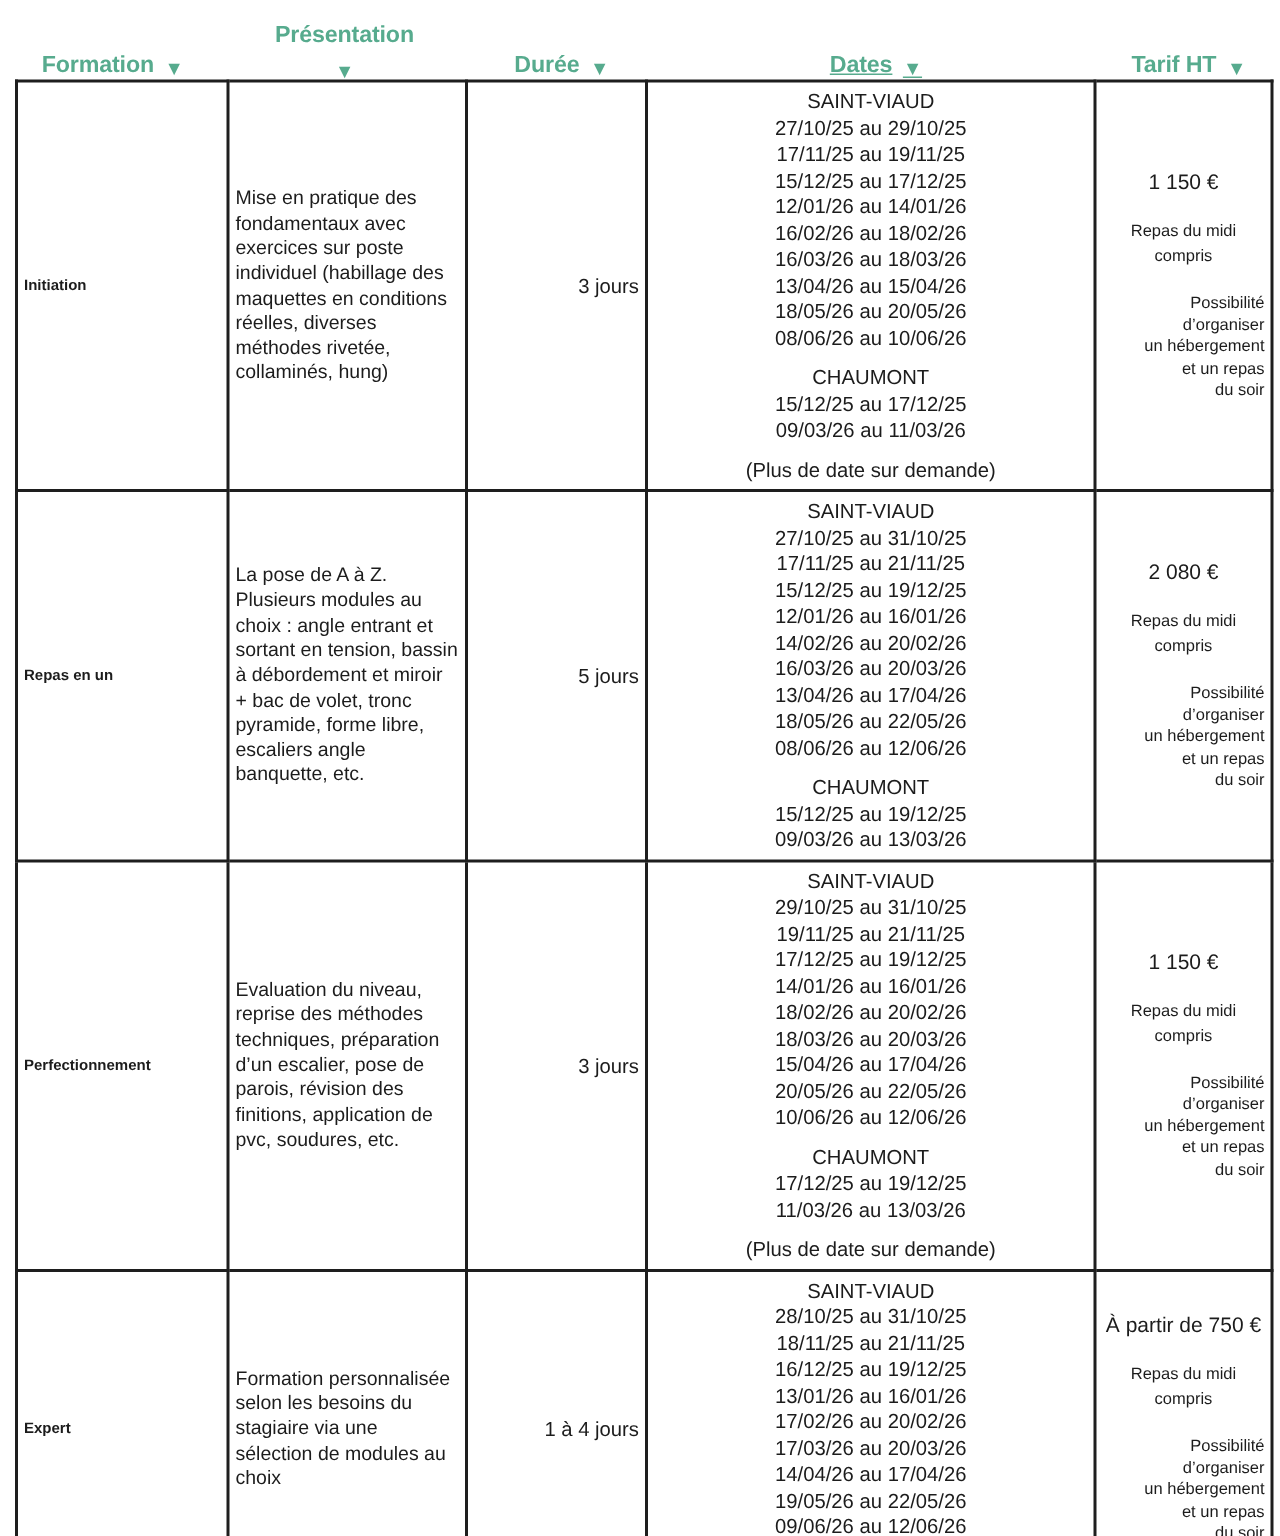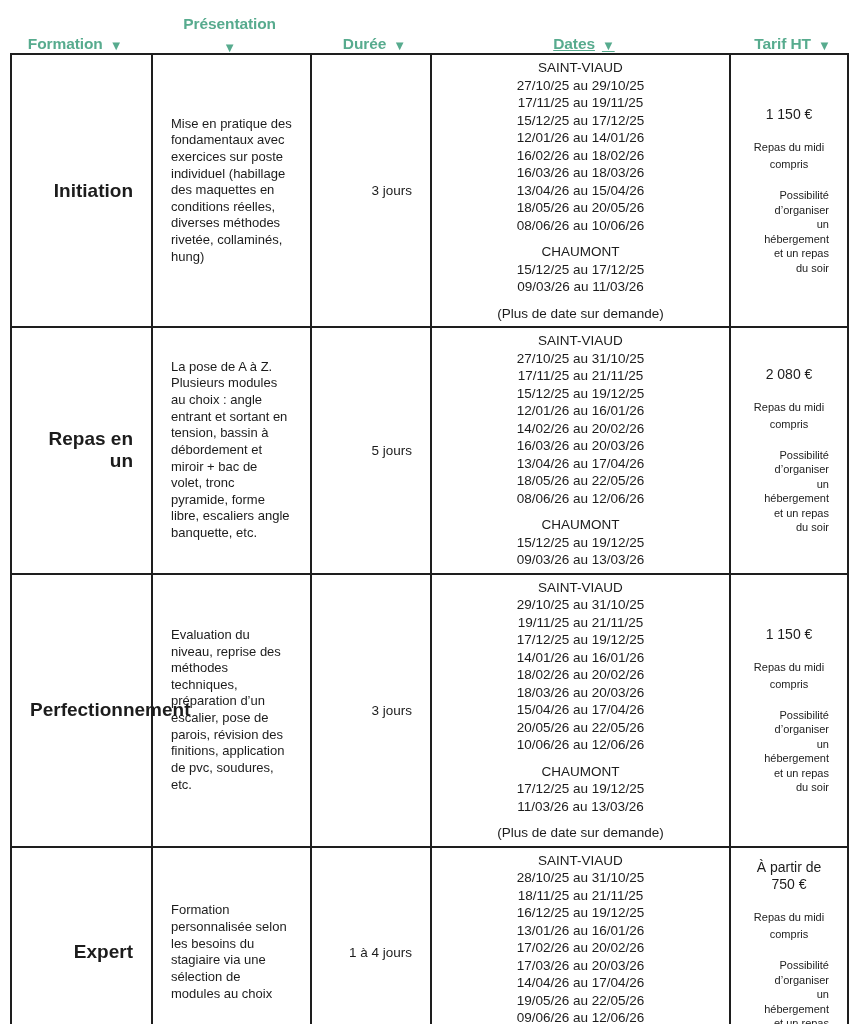--- a/index.html
+++ b/index.html
@@ -42,29 +42,28 @@
   
   table.grid {
     border-collapse: collapse;
     table-layout: fixed;
     margin-left: 10px;
     width: 837px;
   }
   table.grid td {
     border: 2px solid #1e1e1e;
     vertical-align: middle;
-    padding: 4px 18px;
+    padding: 4px 4px;
     box-sizing: border-box;
     margin-left: 32px;
   }
   td.cell-formation {
     font-weight: bold;
-    font-size: 19px;
+    font-size: 10px;
     padding-left: 9px;
-    text-align: right;
   }
   td.cell-presentation {
     font-size: 13px;
     line-height: 1.28;
     padding-left: 8px;
     padding-right: 6px;
   }
   td.cell-duree {
     text-align: right;
     font-size: 13.5px;

